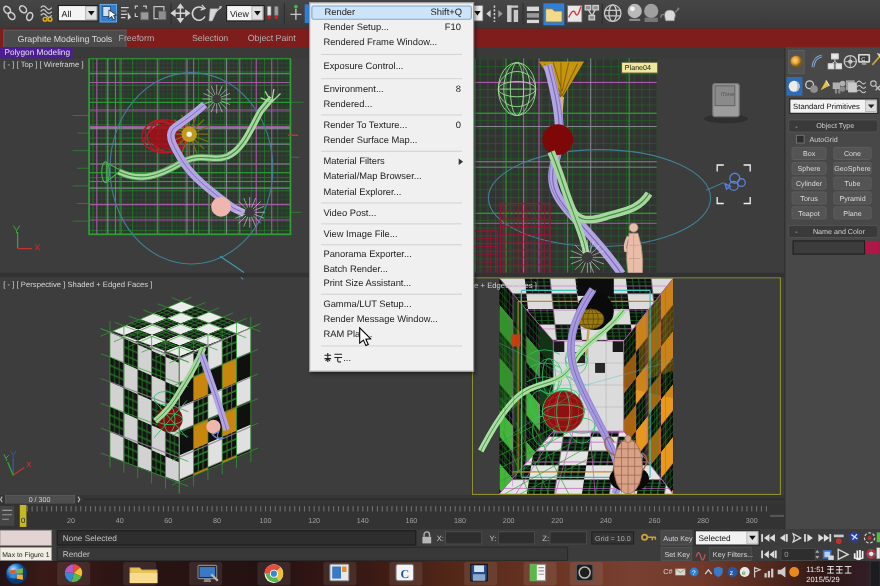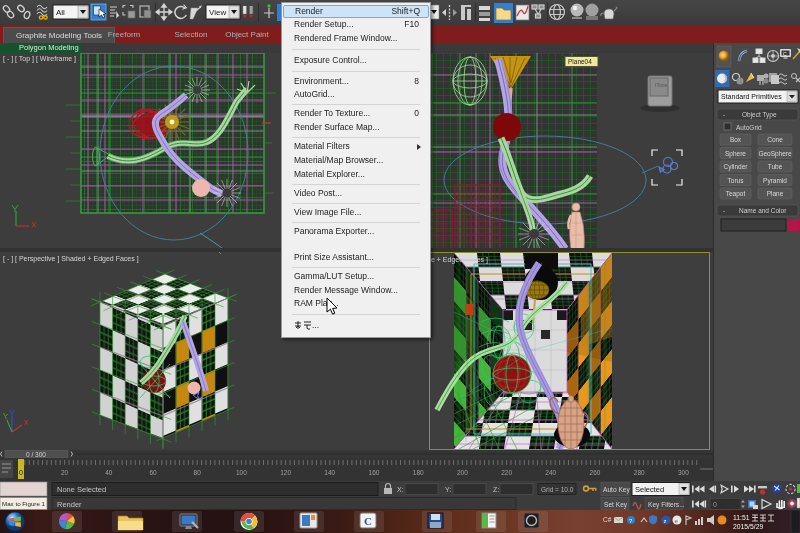--- a/index.html
+++ b/index.html
@@ -4,21 +4,21 @@
 <style>
 html,body{margin:0;padding:0;}
 body{width:800px;height:533px;position:relative;overflow:hidden;background:#3d3d3d;
  font-family:"Liberation Sans",sans-serif;}
 .abs{position:absolute;} .abs>svg{display:block;}
 #toolbar{left:0;top:0;width:800px;height:26px;background:linear-gradient(#464646,#3a3a3a);border-bottom:1px solid #2b2b2b;}
 #ribbon{left:0;top:26px;width:800px;height:17px;background:#7f1d1d;}
 .rtab{position:absolute;top:1px;height:15px;line-height:16px;color:#b0b0b0;font-size:8px;text-align:center;}
 .rtab.act{background:#4b4b4b;color:#dcdcdc;border:1px solid #5a5a5a;border-bottom:none;}
 #polyrow{left:0;top:43px;width:713px;height:10px;background:#3a3a3a;}
-#polytab{position:absolute;left:0;top:0;width:62px;height:10px;background:#14532d;color:#e2e2e2;font-size:7.5px;line-height:9px;padding-left:19px;}
+#polytab{position:absolute;left:0;top:0;width:62px;height:10px;background:#4c1d95;color:#e2e2e2;font-size:7.5px;line-height:9px;padding-left:4px;}
 
 #vpTL{left:0;top:53px;}
 #vpTR{left:429px;top:53px;}
 #vpBL{left:0;top:252px;}
 #vpBR{left:429px;top:252px;}
 #hdiv{left:0;top:248px;width:713px;height:4px;background:#323232;}
 #vdiv{left:429px;top:53px;width:3px;height:397px;background:#323232;}
 
 #panel{left:713px;top:43px;width:87px;height:438px;background:#484848;border-left:1px solid #2b2b2b;}
 
@@ -935,21 +935,21 @@
   <div class="msep" style="top:46px;"></div>
   <div class="mi" style="top:51px;">
       <span class="lab">Exposure Control...</span>
     </div>
   <div class="msep" style="top:68px;"></div>
   <div class="mi" style="top:72px;">
       <span class="lab">Environment...</span>
       <span class="sc">8</span>
     </div>
   <div class="mi" style="top:85px;">
-      <span class="lab">AutoGrid...</span>
+      <span class="lab">Rendered...</span>
     </div>
   <div class="msep" style="top:101px;"></div>
   <div class="mi" style="top:104px;">
       <span class="lab">Render To Texture...</span>
       <span class="sc">0</span>
     </div>
   <div class="mi" style="top:118px;">
       <span class="lab">Render Surface Map...</span>
     </div>
   <div class="msep" style="top:134px;"></div>
@@ -967,20 +967,23 @@
   <div class="mi" style="top:184px;">
       <span class="lab">Video Post...</span>
     </div>
   <div class="msep" style="top:200px;"></div>
   <div class="mi" style="top:203px;padding-left:44px;">
       <span class="lab">View Image File...</span>
     </div>
   <div class="msep" style="top:219px;"></div>
   <div class="mi" style="top:222px;">
       <span class="lab">Panorama Exporter...</span>
+    </div>
+  <div class="mi" style="top:235px;">
+      <span class="lab">Batch Render...</span>
     </div>
   <div class="mi" style="top:248px;text-align:center;">
       <span class="lab">Print Size Assistant...</span>
     </div>
   <div class="msep" style="top:264px;"></div>
   <div class="mi" style="top:267px;">
       <span class="lab">Gamma/LUT Setup...</span>
     </div>
   <div class="mi" style="top:281px;">
       <span class="lab">Render Message Window...</span>

